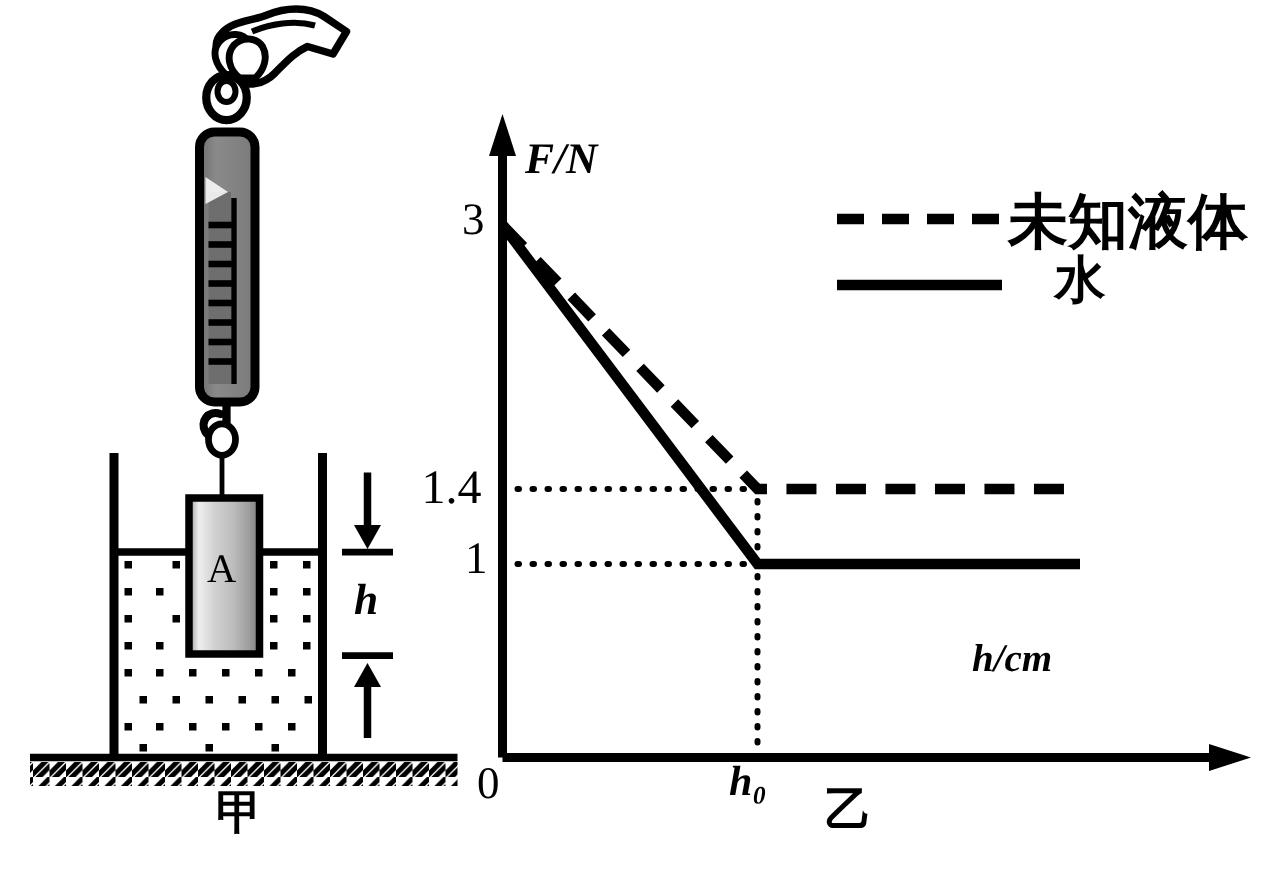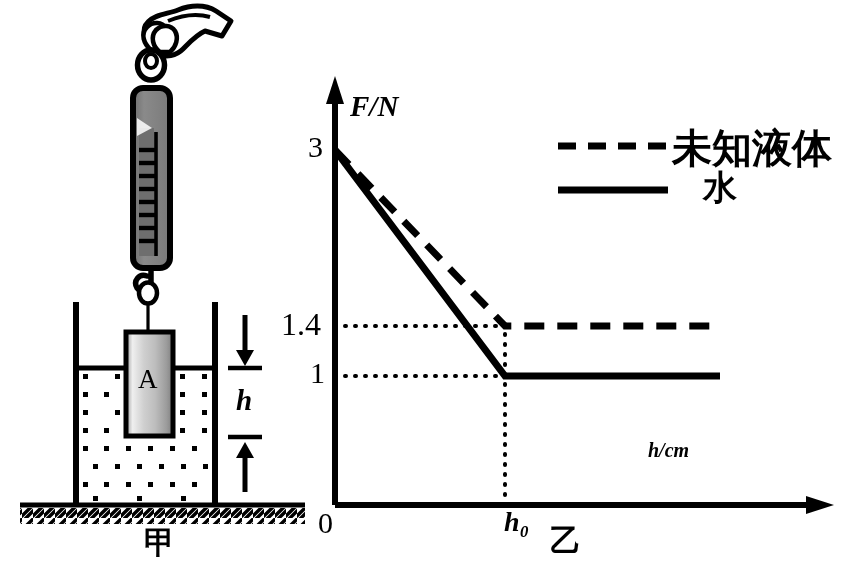--- a/index.html
+++ b/index.html
@@ -199,28 +199,28 @@
       <polyline points="35,150 205,376 420,376" fill="none" stroke="#000" stroke-width="7" stroke-linecap="butt"></polyline>
 
       <g>
         <line x1="258" y1="146" x2="368" y2="146" stroke="#000" stroke-width="7" stroke-dasharray="18 12"></line>
         <line x1="258" y1="190" x2="368" y2="190" stroke="#000" stroke-width="7"></line>
       </g>
     </svg>
 
     <div class="lbl serif-i" style="left:50px;top:92px;font-size:29px;">F/N</div>
 
-    <div class="lbl serif-i" style="left:348px;top:440px;font-size:20px;">h/cm</div>
+    <div class="lbl serif-i" style="left:348px;top:426px;font-size:26px;">h/cm</div>
 
     <div class="lbl serif-n" style="left:8px;top:132px;font-size:30px;">3</div>
     <div class="lbl serif-n" style="left:-19px;top:308px;font-size:32px;">1.4</div>
     <div class="lbl serif-n" style="left:10px;top:358px;font-size:30px;">1</div>
 
     <div class="lbl serif-n" style="left:18px;top:508px;font-size:30px;">0</div>
-    <div class="lbl serif-i" style="left:204px;top:508px;font-size:28px;">h₀</div>
+    <div class="lbl serif-i" style="left:186px;top:508px;font-size:28px;">h₀</div>
 
     <div class="lbl cjk" style="left:372px;top:128px;font-size:40px;">未知液体</div>
     <div class="lbl cjk" style="left:403px;top:170px;font-size:34px;">水</div>
 
     <div class="lbl cjk" style="left:250px;top:525px;font-size:31px;">乙</div>
   </div>
 
 </div>
 
 </body></html>

